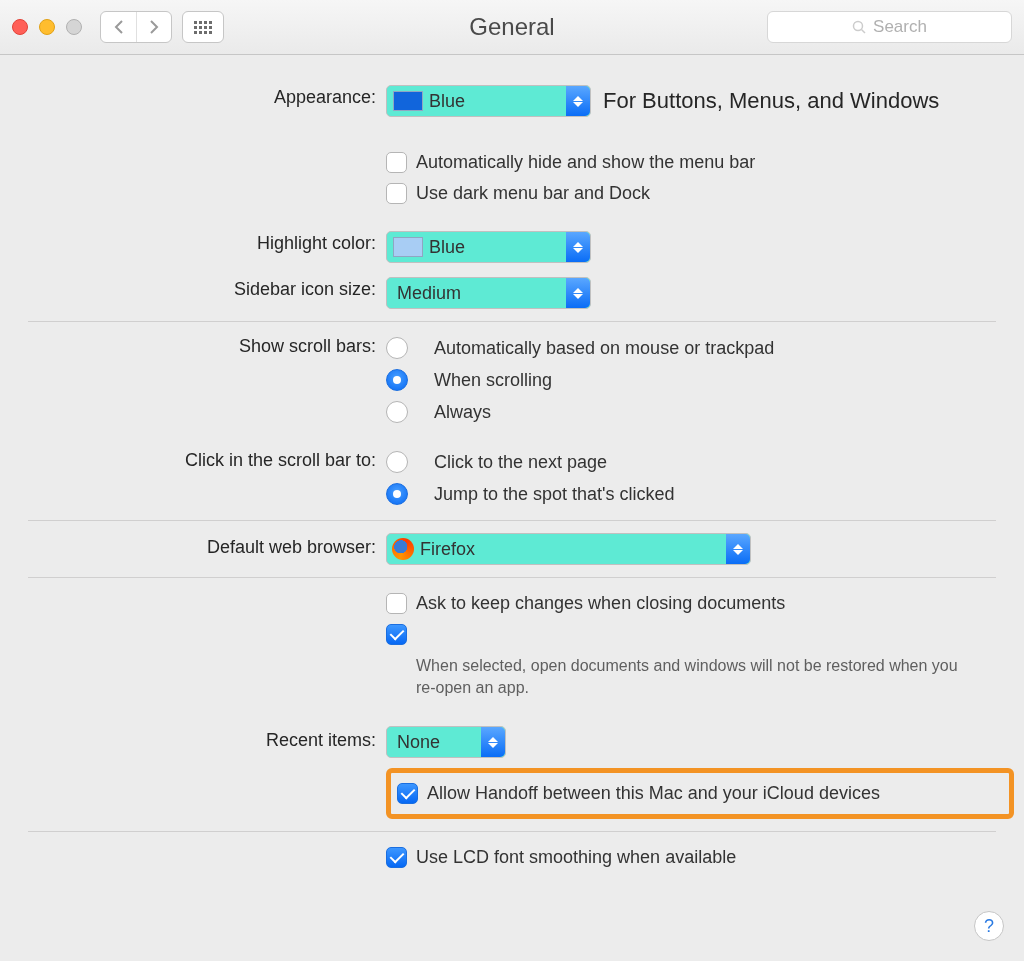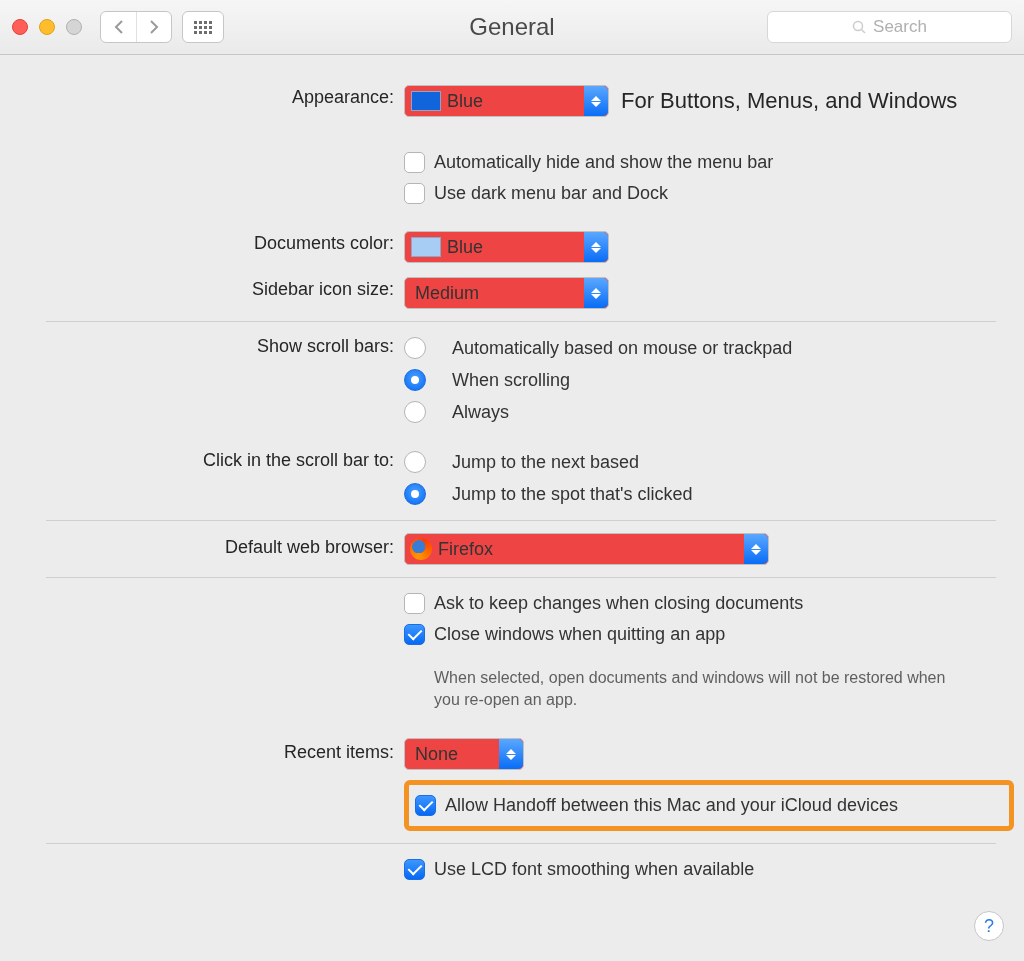--- a/index.html
+++ b/index.html
@@ -64,35 +64,35 @@
   background: #fff;
   border: 1px solid #d7d7d7;
   border-radius: 6px;
   display: flex; align-items: center; justify-content: center;
   gap: 6px;
   color: #b0b0b0;
   font-size: 17px;
 }
 .search svg { opacity: 0.5; }
 
-.content { padding: 30px 10px 10px 28px; }
+.content { padding: 30px 10px 10px 10px; }
 .row { display: flex; align-items: flex-start; margin-bottom: 6px; }
 .label-col {
   width: 376px;
   text-align: right;
   padding-right: 10px;
   padding-top: 2px;
   color: #262626;
 }
 .ctrl-col { flex: 1; display: flex; flex-direction: column; gap: 4px; }
 .inline { display: flex; align-items: center; gap: 12px; }
 
 .select {
   height: 32px;
-  background: #ef4444;
+  background: #5eead4;
   border: 1px solid #c0c0c0;
   border-radius: 5px;
   display: flex; align-items: center;
   position: relative;
   min-width: 120px;
 }
 .select-text { padding: 0 10px 0 10px; }
 .select-swatch {
   width: 30px; height: 20px;
   margin-left: 6px; margin-right: 6px;
@@ -153,21 +153,21 @@
   border-radius: 50%;
 }
 
 .divider { border-top: 1px solid #d0cfcf; margin: 12px 18px; }
 
 .subtext {
   font-size: 16px;
   color: #5f5f5f;
   padding-left: 30px;
   padding-right: 50px;
-  margin-top: 15px;
+  margin-top: 3px;
   line-height: 1.35;
 }
 
 .highlight-box {
   border: 5px solid #f39324;
   border-radius: 6px;
   padding: 10px 6px;
   margin-top: 6px;
   display: inline-block;
 }
@@ -262,21 +262,21 @@
       <div class="checkbox-row">
         <div class="chk"></div>
         <span>Use dark menu bar and Dock</span>
       </div>
     </div>
   </div>
 
   <div style="height:18px"></div>
 
   <div class="row">
-    <div class="label-col">Documents color:</div>
+    <div class="label-col">Highlight color:</div>
     <div class="ctrl-col">
       <div class="select" style="width:205px">
         <div class="select-swatch" style="background:#a8cdf4"></div>
         <div class="select-text" style="padding-left:0">Blue</div>
         <div class="select-arrows">
             <div class="tri tri-up"></div>
             <div class="tri tri-down"></div>
           </div>
       </div>
     </div>
@@ -317,21 +317,21 @@
     </div>
   </div>
 
   <div style="height:16px"></div>
 
   <div class="row">
     <div class="label-col">Click in the scroll bar to:</div>
     <div class="ctrl-col">
       <div class="radio-row">
         <div class="radio"></div>
-        <span>Jump to the next based</span>
+        <span>Click to the next page</span>
       </div>
       <div class="radio-row">
         <div class="radio checked"></div>
         <span>Jump to the spot that's clicked</span>
       </div>
     </div>
   </div>
 
   <div class="divider"></div>
 
@@ -353,21 +353,20 @@
 
   <div class="row">
     <div class="label-col"></div>
     <div class="ctrl-col">
       <div class="checkbox-row">
         <div class="chk"></div>
         <span>Ask to keep changes when closing documents</span>
       </div>
       <div class="checkbox-row">
         <div class="chk checked"></div>
-        <span>Close windows when quitting an app</span>
       </div>
       <div class="subtext">When selected, open documents and windows will not be restored when you re-open an app.</div>
     </div>
   </div>
 
   <div style="height:22px"></div>
 
   <div class="row">
     <div class="label-col" style="padding-top:4px">Recent items:</div>
     <div class="ctrl-col">

